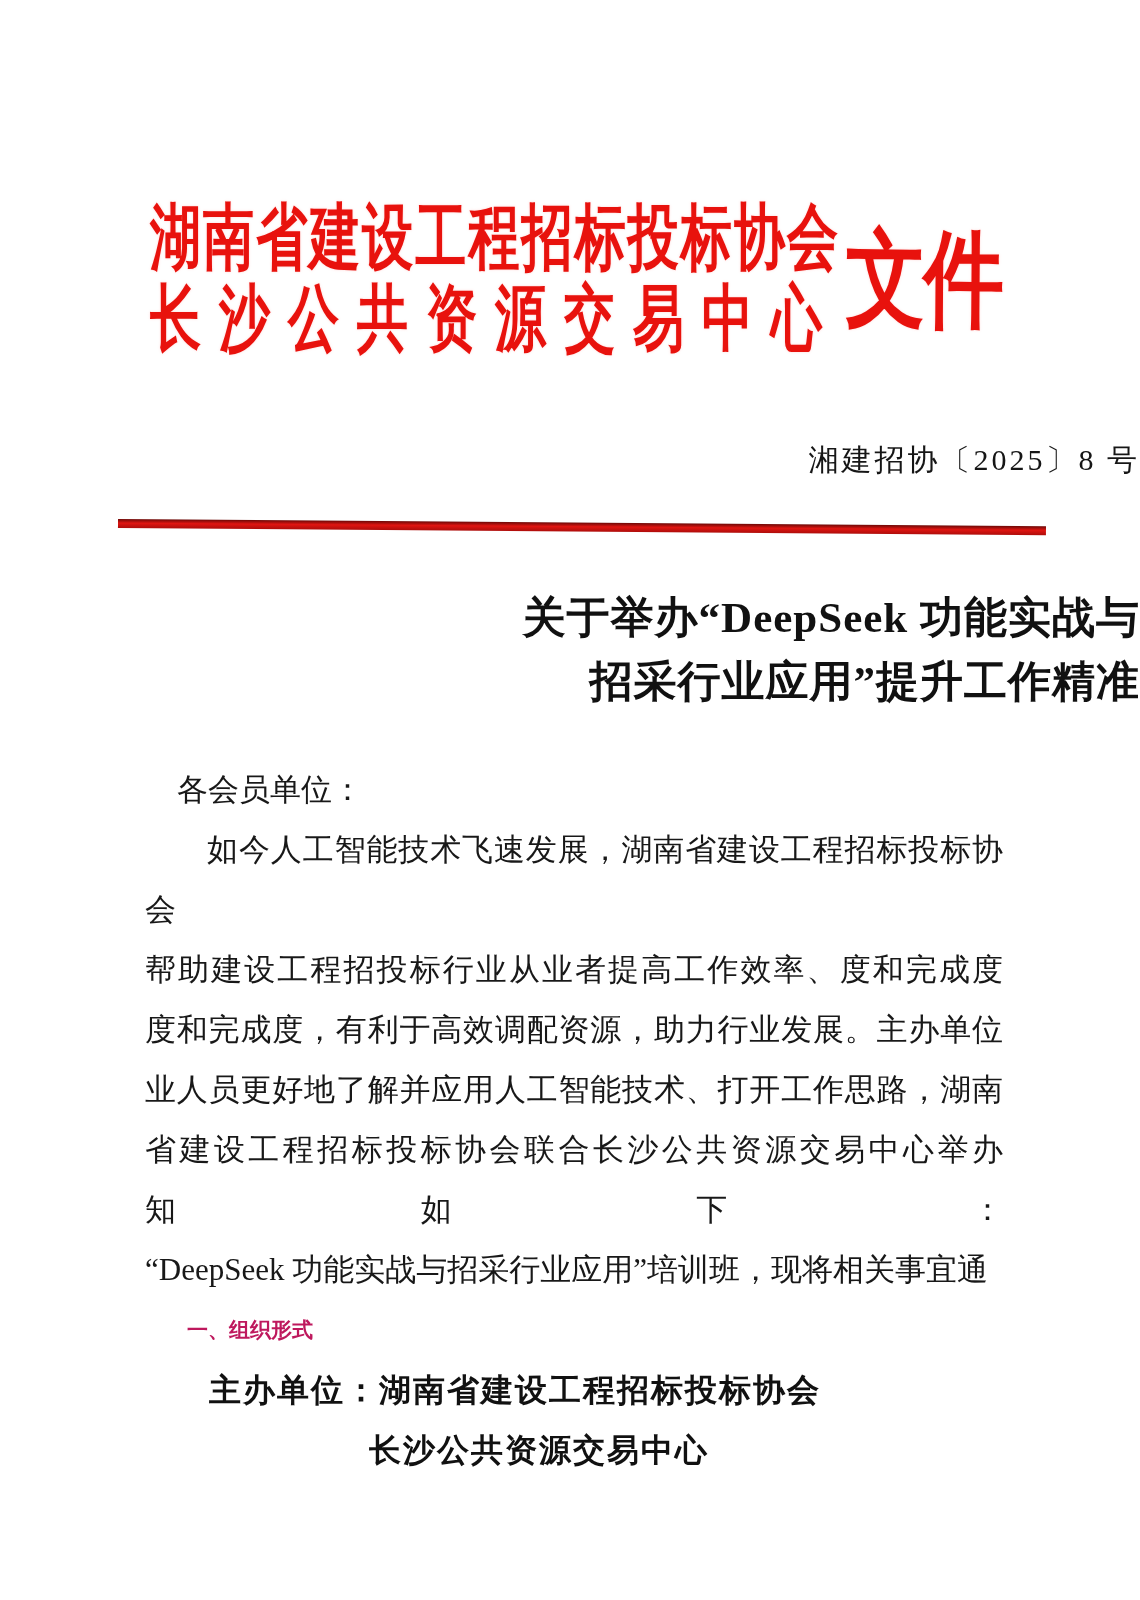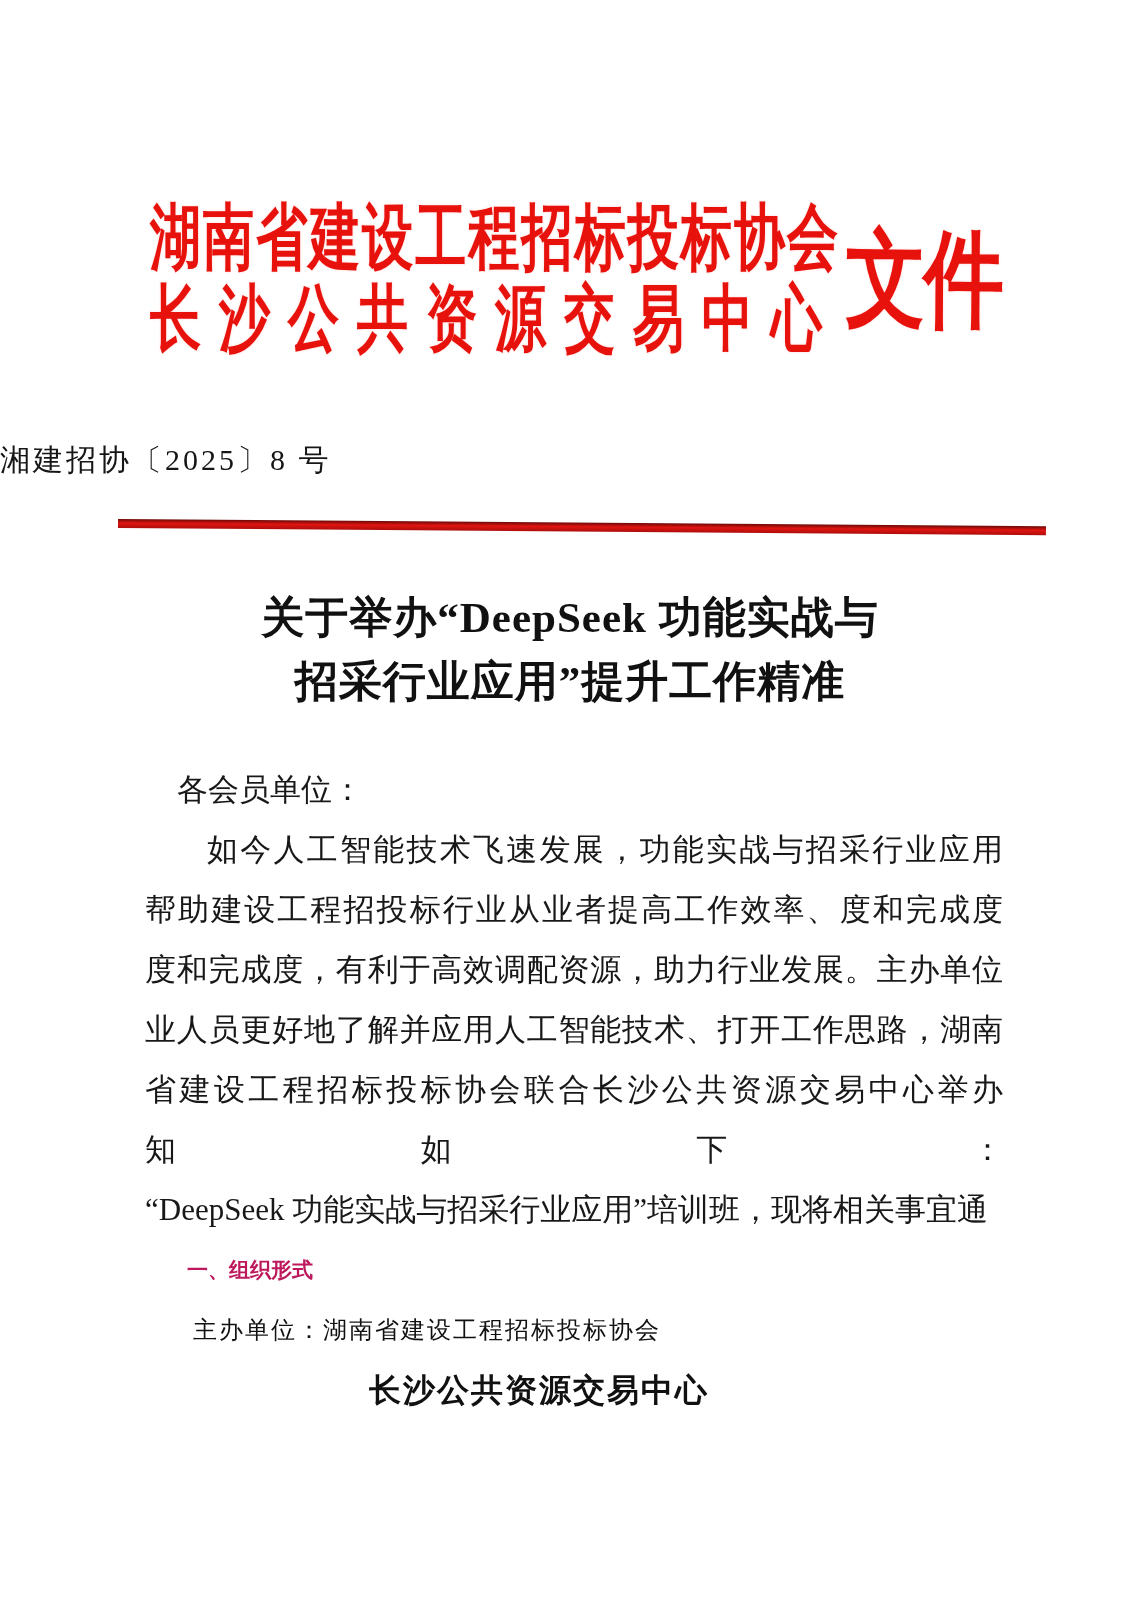--- a/index.html
+++ b/index.html
@@ -56,21 +56,21 @@
     text-shadow: 0 0 2px rgba(255, 120, 120, 0.35);
     white-space: nowrap;
   }
 
   
   .doc-number {
     position: absolute;
     top: 440px;
     left: 0;
     width: 100%;
-    text-align: left;
+    text-align: right;
     font-size: 30px;
     letter-spacing: 3px;
     color: #161616;
   }
 
   
   .red-rule {
     position: absolute;
     top: 519px;
     left: 118px;
@@ -80,21 +80,21 @@
     transform: rotate(0.45deg);
     transform-origin: left center;
   }
 
   
   .notice-title {
     position: absolute;
     top: 586px;
     left: 0;
     width: 100%;
-    text-align: center;
+    text-align: right;
     font-weight: bold;
     font-size: 43px;
     line-height: 64px;
     color: #111111;
     letter-spacing: 1px;
   }
 
   
   .body-block {
     position: absolute;
@@ -124,22 +124,22 @@
   .section-heading {
     font-family: "Liberation Sans", "DejaVu Sans", sans-serif;
     font-weight: bold;
     font-size: 21px;
     line-height: 60px;
     text-indent: 2em;
     color: #be185d;
   }
   .organizer-line1 {
     font-family: "Liberation Sans", "DejaVu Sans", sans-serif;
-    font-weight: normal;
-    font-size: 24px;
+    font-weight: bold;
+    font-size: 32px;
     line-height: 60px;
     text-indent: 2em;
     letter-spacing: 2px;
     color: #111111;
   }
   .organizer-line2 {
     font-family: "Liberation Sans", "DejaVu Sans", sans-serif;
     font-weight: bold;
     font-size: 32px;
     line-height: 60px;
@@ -164,21 +164,21 @@
   <div class="red-rule"></div>
 
   <div class="notice-title">
     <div>关于举办“DeepSeek 功能实战与</div>
     <div>招采行业应用”提升工作精准</div>
   </div>
 
   <div class="body-block">
     <div class="salutation">各会员单位：</div>
     <div class="para">
-      <div class="para-line">如今人工智能技术飞速发展，功能实战与招采行业应用</div>
+      <div class="para-line">如今人工智能技术飞速发展，湖南省建设工程招标投标协会</div>
         <div class="para-line">帮助建设工程招投标行业从业者提高工作效率、度和完成度</div>
         <div class="para-line">度和完成度，有利于高效调配资源，助力行业发展。主办单位</div>
         <div class="para-line">业人员更好地了解并应用人工智能技术、打开工作思路，湖南</div>
         <div class="para-line">省建设工程招标投标协会联合长沙公共资源交易中心举办</div>
         <div class="para-line">知如下：</div>
         <div class="para-line">“DeepSeek 功能实战与招采行业应用”培训班，现将相关事宜通</div>
     </div>
     <div class="section-heading">一、组织形式</div>
     <div class="organizer-line1">主办单位：湖南省建设工程招标投标协会</div>
     <div class="organizer-line2">长沙公共资源交易中心</div>

